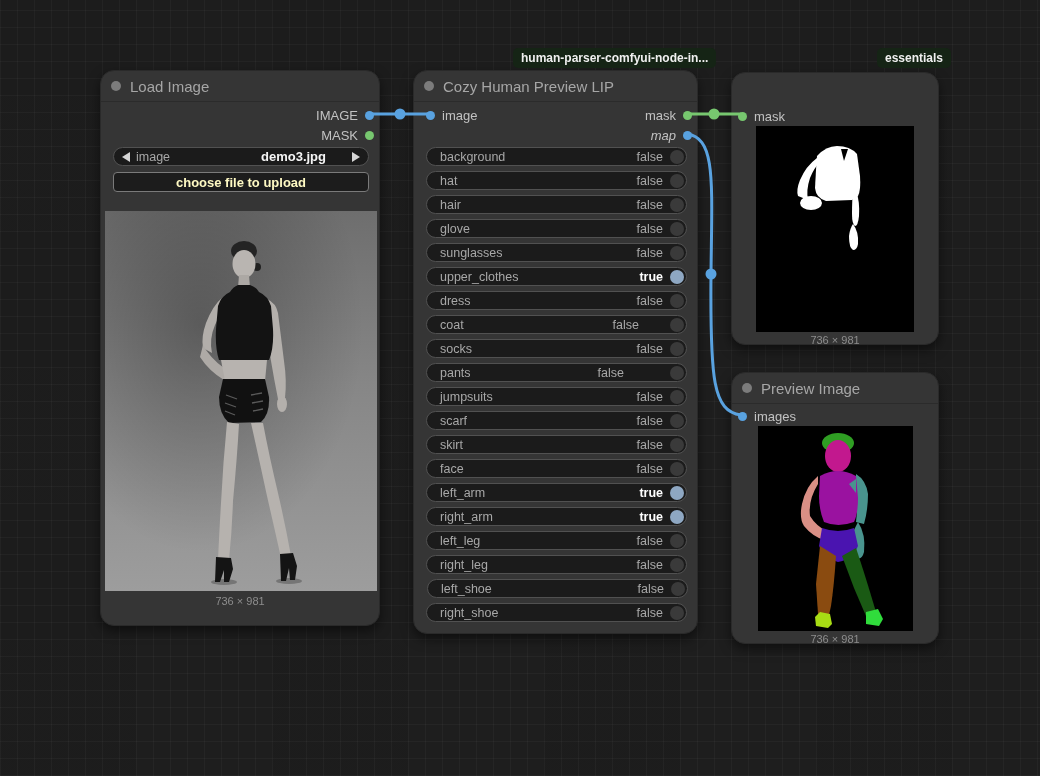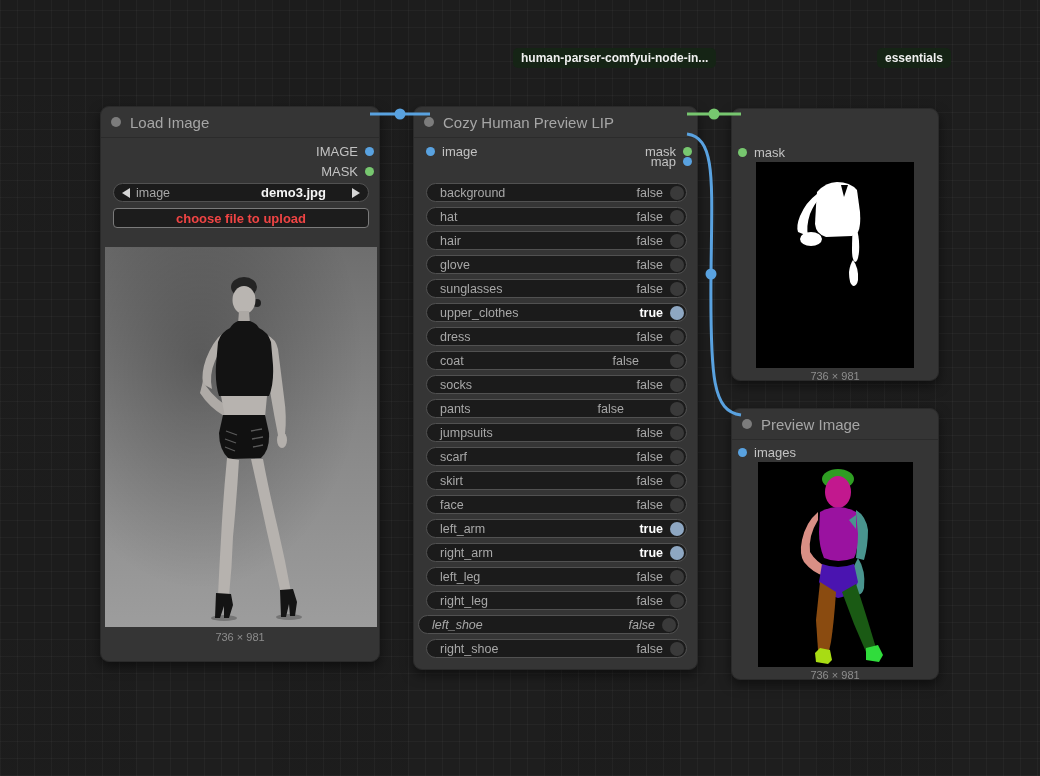--- a/index.html
+++ b/index.html
@@ -12,23 +12,23 @@
   #canvas{
     position:absolute;inset:0;
     background-image:
       repeating-linear-gradient(0deg, rgba(255,255,255,0.030) 0 1px, transparent 1px 17px),
       repeating-linear-gradient(90deg, rgba(255,255,255,0.030) 0 1px, transparent 1px 17px),
       repeating-linear-gradient(90deg, rgba(0,0,0,0.05) 0 136px, transparent 136px 272px),
       repeating-linear-gradient(0deg, transparent 0 136px, rgba(0,0,0,0.04) 136px 272px);
     background-color:#1e1e1e;
   }
   .node{
-    position:absolute;background:#353535;border-radius:9px;
+    position:absolute;background:#353535;border-radius:14px;
     box-shadow:0 5px 12px rgba(0,0,0,0.5);
-    border:1px solid #2a2a2a;box-sizing:border-box;z-index:2;margin-top:36px;
+    border:1px solid #2a2a2a;box-sizing:border-box;z-index:2;
   }
   .node-header{
     height:30px;display:flex;align-items:center;gap:9px;padding:0 10px;
     border-bottom:1px solid rgba(0,0,0,0.18);
   }
   .collapse-dot{width:10px;height:10px;border-radius:50%;background:#7c7c7c;flex:0 0 auto;}
   .node-title{font-size:15px;color:#a6a6a6;white-space:nowrap;overflow:hidden;}
   .slot-row{position:absolute;height:20px;display:flex;align-items:center;gap:7px;font-size:13px;color:#c2c2c2;}
   .slot-row.in{left:12px;}
   .slot-row.out{right:5px;flex-direction:row-reverse;}
@@ -40,21 +40,21 @@
   }
   .pill .lbl{margin-left:13px;}
   .pill .sp{flex:1;}
   .pill .val{color:#a8a8a8;}
   .pill .val.on{color:#ffffff;font-weight:bold;}
   .tcircle{width:14px;height:14px;border-radius:50%;margin:0 2px 0 7px;flex:0 0 auto;}
   .arrow-l{width:0;height:0;border-top:5px solid transparent;border-bottom:5px solid transparent;border-right:8px solid #d6d6d6;margin-left:8px;}
   .arrow-r{width:0;height:0;border-top:5px solid transparent;border-bottom:5px solid transparent;border-left:8px solid #d6d6d6;margin-right:8px;}
   .upload-btn{
     position:absolute;height:20px;background:#1c1c1c;border:1px solid #7a7a7a;border-radius:4px;
-    color:#ef4444;font-weight:bold;font-size:13px;display:flex;align-items:center;justify-content:center;
+    color:#fef9c3;font-weight:bold;font-size:13px;display:flex;align-items:center;justify-content:center;
     box-sizing:border-box;
   }
   .img-frame{position:absolute;display:block;}
   .img-caption{position:absolute;width:100%;text-align:center;font-size:11px;color:#8d8d8d;}
   .badge{
     position:absolute;height:20px;padding:0 8px;border-radius:5px;background:#152415;
     color:#f0f0f0;font-size:12px;font-weight:bold;display:flex;align-items:center;
     box-sizing:border-box;white-space:nowrap;z-index:3;
   }
   #wires{position:absolute;inset:0;z-index:6;pointer-events:none;}
@@ -134,21 +134,21 @@
       <span class="node-title">Cozy Human Preview LIP</span>
     </div>
     <div class="slot-row in" style="top:34px;">
       <span class="slot-dot" style="background: rgb(89, 162, 224);"></span>
       <span>image</span>
     </div>
     <div class="slot-row out" style="top:34px;">
       <span class="slot-dot" style="background: rgb(119, 199, 111);"></span>
       <span>mask</span>
     </div>
-    <div class="slot-row out" style="top:44px;">
+    <div class="slot-row out" style="top:54px;font-style:italic;">
       <span class="slot-dot" style="background: rgb(89, 162, 224);"></span>
       <span>map</span>
     </div>
     <div id="toggle-list">
         <div class="pill" style="left: 12px; top: 76px; width: 261px;">
           <span class="lbl">background</span>
           <span class="sp"></span>
           <span class="val">false</span>
           <span class="tcircle" style="background: rgb(58, 58, 58);"></span>
         </div>
@@ -247,21 +247,21 @@
           <span class="sp"></span>
           <span class="val">false</span>
           <span class="tcircle" style="background: rgb(58, 58, 58);"></span>
         </div>
         <div class="pill" style="left: 12px; top: 484px; width: 261px;">
           <span class="lbl">right_leg</span>
           <span class="sp"></span>
           <span class="val">false</span>
           <span class="tcircle" style="background: rgb(58, 58, 58);"></span>
         </div>
-        <div class="pill" style="left: 4px; top: 508px; width: 261px; font-style: italic;">
+        <div class="pill" style="left: 13px; top: 508px; width: 261px;">
           <span class="lbl">left_shoe</span>
           <span class="sp"></span>
           <span class="val">false</span>
           <span class="tcircle" style="background: rgb(58, 58, 58);"></span>
         </div>
         <div class="pill" style="left: 12px; top: 532px; width: 261px;">
           <span class="lbl">right_shoe</span>
           <span class="sp"></span>
           <span class="val">false</span>
           <span class="tcircle" style="background: rgb(58, 58, 58);"></span>

